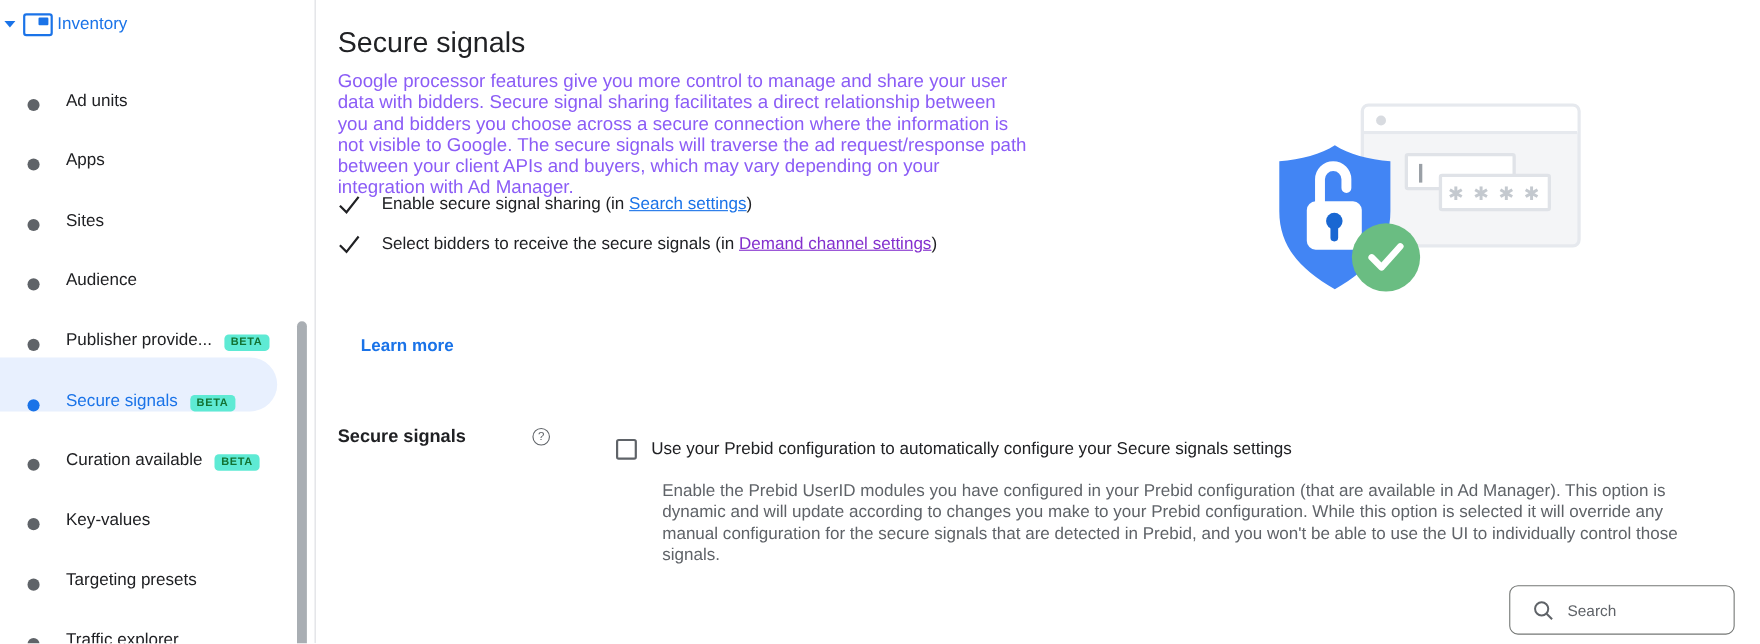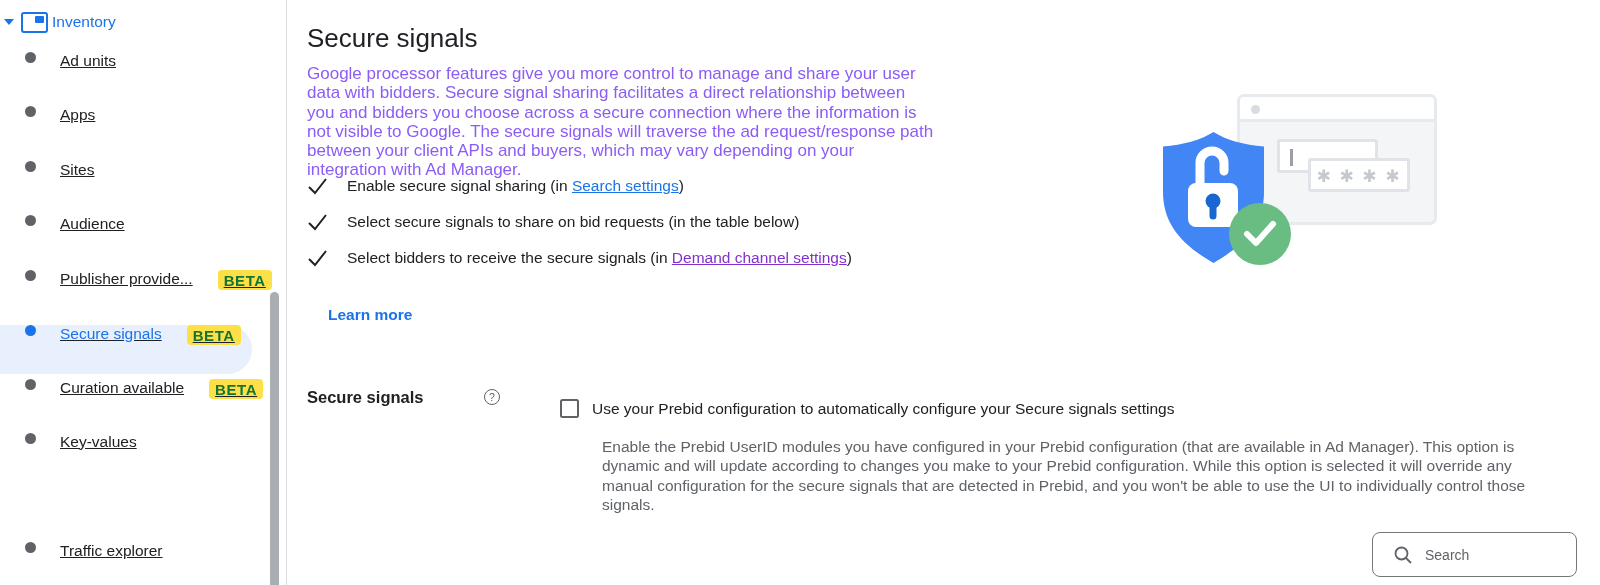--- a/index.html
+++ b/index.html
@@ -8,27 +8,27 @@
   #screen { position:relative; width:1600px; height:585px; background:#fff; overflow:hidden; }
 
   
   .sidebar { position:absolute; left:0; top:0; width:286px; height:585px; background:#fff; }
   .sidebar-divider { position:absolute; left:286px; top:0; width:1px; height:585px; background:#dadce0; }
   .side-header { position:absolute; left:0; top:0; width:252px; height:44px; display:flex; align-items:center; cursor:pointer; }
   .collapse-arrow { width:0; height:0; border-left:5px solid transparent; border-right:5px solid transparent; border-top:6px solid #1a73e8; margin-left:4px; }
   .inv-icon { width:27px; height:21px; border:2px solid #1a73e8; border-radius:3px; margin-left:7px; position:relative; }
   .inv-icon span { position:absolute; right:2px; top:2px; width:9px; height:7px; background:#1a73e8; border-radius:1px; }
   .side-header .lbl { margin-left:4px; font-size:15.5px; color:#1a73e8; }
-  .side-item { position:absolute; left:0; width:252px; height:49px; display:flex; align-items:flex-start; padding-left:25px; cursor:pointer;text-decoration:underline; }
+  .side-item { position:absolute; left:0; width:252px; height:49px; display:flex; align-items:flex-end; padding-left:25px; cursor:pointer; }
   .side-item .bullet { width:11px; height:11px; border-radius:50%; background:#5f6368; flex:0 0 auto; }
   .side-item .lbl { margin-left:24px; font-size:15.5px; color:#202124; white-space:nowrap; }
   .side-item.selected { background:#e8f0fe; border-radius:0 25px 25px 0; }
   .side-item.selected .bullet { background:#1a73e8; }
   .side-item.selected .lbl { color:#1a73e8; }
-  .beta { margin-left:25px; background:#fde047; color:#137333; font-size:15px; font-weight:bold; letter-spacing:0.6px; padding:3px 6px 2px; border-radius:4px; line-height:1; }
+  .beta { margin-left:11px; background:#5eead4; color:#137333; font-size:10px; font-weight:bold; letter-spacing:0.6px; padding:3px 6px 2px; border-radius:4px; line-height:1; }
   .side-scrollbar { position:absolute; left:270px; top:292px; width:9px; height:300px; background:#9aa0a6; border-radius:5px; opacity:0.85; }
 
   
   .page-title { position:absolute; left:307px; top:23px; font-size:26px; font-weight:400; color:#202124; }
   .page-desc { position:absolute; left:307px; top:64px; width:628px; font-size:17px; line-height:19.3px; color:#8b5cf6; }
   .checklist { position:absolute; left:307px; top:168px; width:640px; }
   .check-item { display:flex; align-items:center; height:36px; }
   .check-item .mark { width:26px; margin-right:14px; display:flex; align-items:center; }
   .check-item .txt { font-size:15.5px; color:#202124; }
   a.link-blue { color:#1a73e8; text-decoration:underline; cursor:pointer; }
@@ -102,48 +102,44 @@
     </div>
     <div class="side-item" style="top:378.5px">
       <span class="bullet"></span>
       <span class="lbl">Curation available</span>
       <span class="beta">BETA</span>
     </div>
     <div class="side-item" style="top:432.5px">
       <span class="bullet"></span>
       <span class="lbl">Key-values</span>
     </div>
+    <div class="side-item" style="top:487.5px">
+      <span class="bullet"></span>
+      <span class="lbl">Targeting presets</span>
+    </div>
     <div class="side-item" style="top:541.5px">
       <span class="bullet"></span>
       <span class="lbl">Traffic explorer</span>
     </div>
 
     <div class="side-scrollbar"></div>
   </aside>
   <div class="sidebar-divider"></div>
 
   <h1 class="page-title">Secure signals</h1>
   <p class="page-desc">Google processor features give you more control to manage and share your user data with bidders. Secure signal sharing facilitates a direct relationship between you and bidders you choose across a secure connection where the information is not visible to Google. The secure signals will traverse the ad request/response path between your client APIs and buyers, which may vary depending on your integration with Ad Manager.</p>
 
   <div class="checklist">
     <div class="check-item">
       <span class="mark">
         <svg width="21" height="18" viewBox="0 0 21 18">
             <path d="M2 10 L8 16 L19 2" stroke="#202124" stroke-width="2" fill="none"></path>
           </svg>
       </span>
       <span class="txt"><span>Enable secure signal sharing (in </span><a class="link-blue">Search settings</a><span>)</span></span>
-    </div>
-    <div class="check-item">
-      <span class="mark">
-        <svg width="21" height="18" viewBox="0 0 21 18">
-            <path d="M2 10 L8 16 L19 2" stroke="#202124" stroke-width="2" fill="none"></path>
-          </svg>
-      </span>
-      <span class="txt"><span>Select secure signals to share on bid requests (in the table below)</span></span>
     </div>
     <div class="check-item">
       <span class="mark">
         <svg width="21" height="18" viewBox="0 0 21 18">
             <path d="M2 10 L8 16 L19 2" stroke="#202124" stroke-width="2" fill="none"></path>
           </svg>
       </span>
       <span class="txt"><span>Select bidders to receive the secure signals (in </span><a class="link-purple">Demand channel settings</a><span>)</span></span>
     </div>
   </div>

